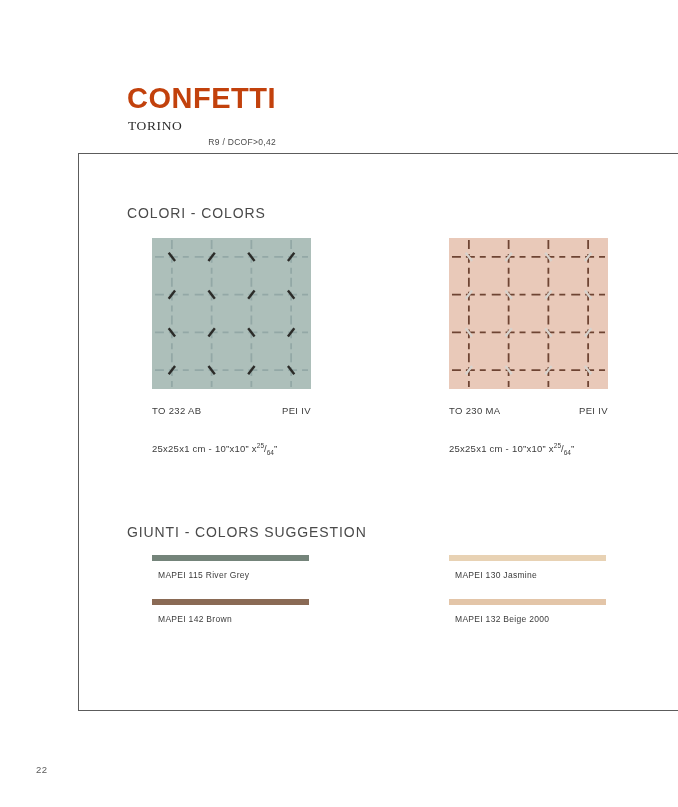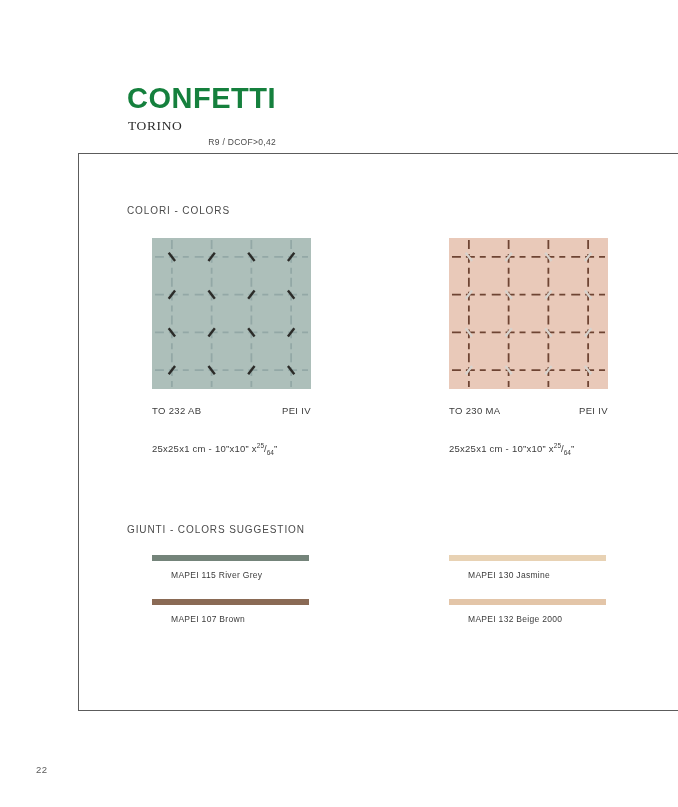--- a/index.html
+++ b/index.html
@@ -19,21 +19,21 @@
   
   .header {
     position: absolute;
     left: 127px;
     top: 84px;
   }
   .brand-title {
     font-size: 29px;
     letter-spacing: 0.5px;
     font-weight: bold;
-    color: #15803d;
+    color: #c2410c;
     line-height: 1;
     margin: 0;
     font-family: "Liberation Sans", sans-serif;
   }
   .brand-sub {
     font-size: 13.5px;
     color: #2c2c2c;
     letter-spacing: 0.6px;
     margin: 6px 0 0 1px;
     line-height: 1;
@@ -56,21 +56,21 @@
     width: 640px;
     height: 558px;
     border: 1px solid #5c5c5c;
     border-right: none;
     box-sizing: border-box;
     background: #fff;
   }
 
   .section-title {
     position: absolute;
-    font-size: 10px;
+    font-size: 14px;
     letter-spacing: 0.9px;
     color: #4a4a4a;
   }
   .section-colors { left: 48px; top: 51px; }
   .section-joints { left: 48px; top: 370px; }
 
   
   .tile {
     position: absolute;
     width: 159px;
@@ -114,21 +114,21 @@
 
   .joint-bar {
     width: 157px;
     height: 6px;
     margin: 0;
   }
   .joint-label {
     font-size: 8.5px;
     letter-spacing: 0.3px;
     color: #3b3b3b;
-    margin: 10px 0 0 19px;
+    margin: 10px 0 0 6px;
     line-height: 1;
   }
   .joint-gap { height: 19px; }
 
   
   .page-number {
     position: absolute;
     left: 36px;
     top: 764px;
     font-size: 9.5px;
@@ -275,21 +275,21 @@
     <span>25x25x1 cm - 10”x10” x</span><span class="frac"><sup>25</sup>/<sub>64</sub></span><span>”</span>
   </div>
 
   <div class="section-title section-joints">GIUNTI - COLORS SUGGESTION</div>
 
   <div class="joint-col joint-left">
     <div class="joint-bar" id="jbar-l0" style="background: rgb(116, 132, 122);"></div>
     <div class="joint-label">MAPEI 115  River Grey</div>
     <div class="joint-gap"></div>
     <div class="joint-bar" id="jbar-l1" style="background: rgb(138, 106, 85);"></div>
-    <div class="joint-label">MAPEI 107  Brown</div>
+    <div class="joint-label">MAPEI 142  Brown</div>
   </div>
 
   <div class="joint-col joint-right">
     <div class="joint-bar" id="jbar-r0" style="background: rgb(232, 210, 180);"></div>
     <div class="joint-label">MAPEI 130  Jasmine</div>
     <div class="joint-gap"></div>
     <div class="joint-bar" id="jbar-r1" style="background: rgb(227, 197, 168);"></div>
     <div class="joint-label">MAPEI 132  Beige 2000</div>
   </div>
 

